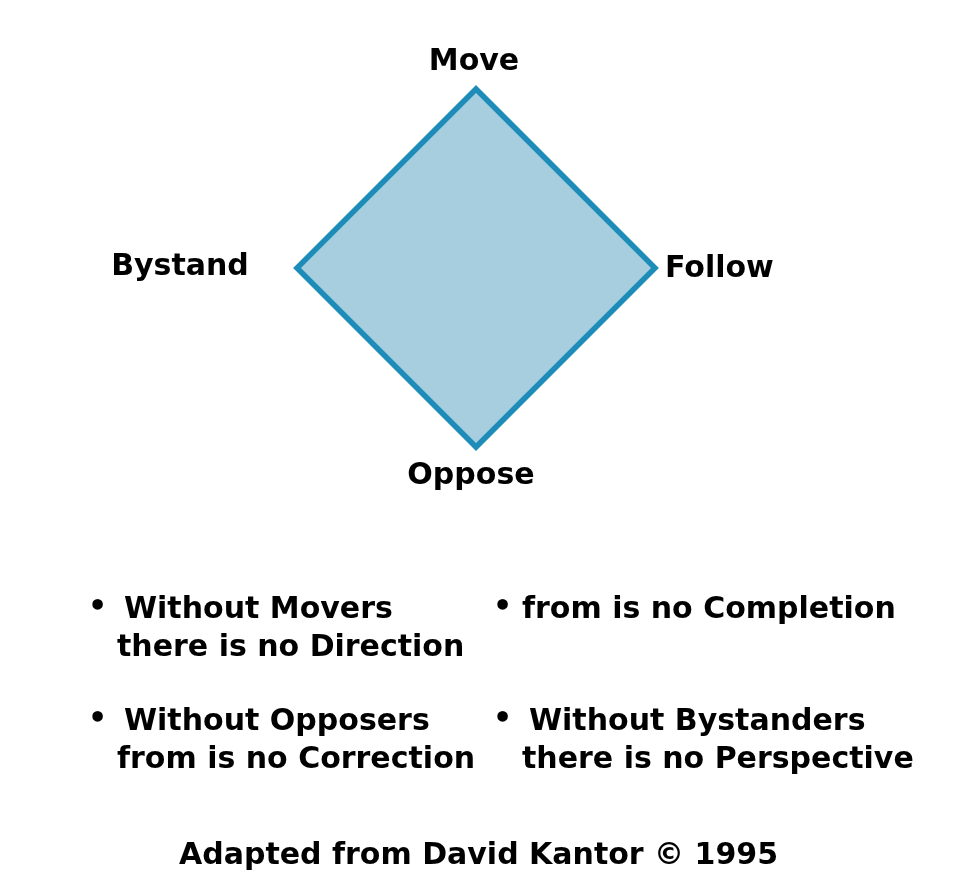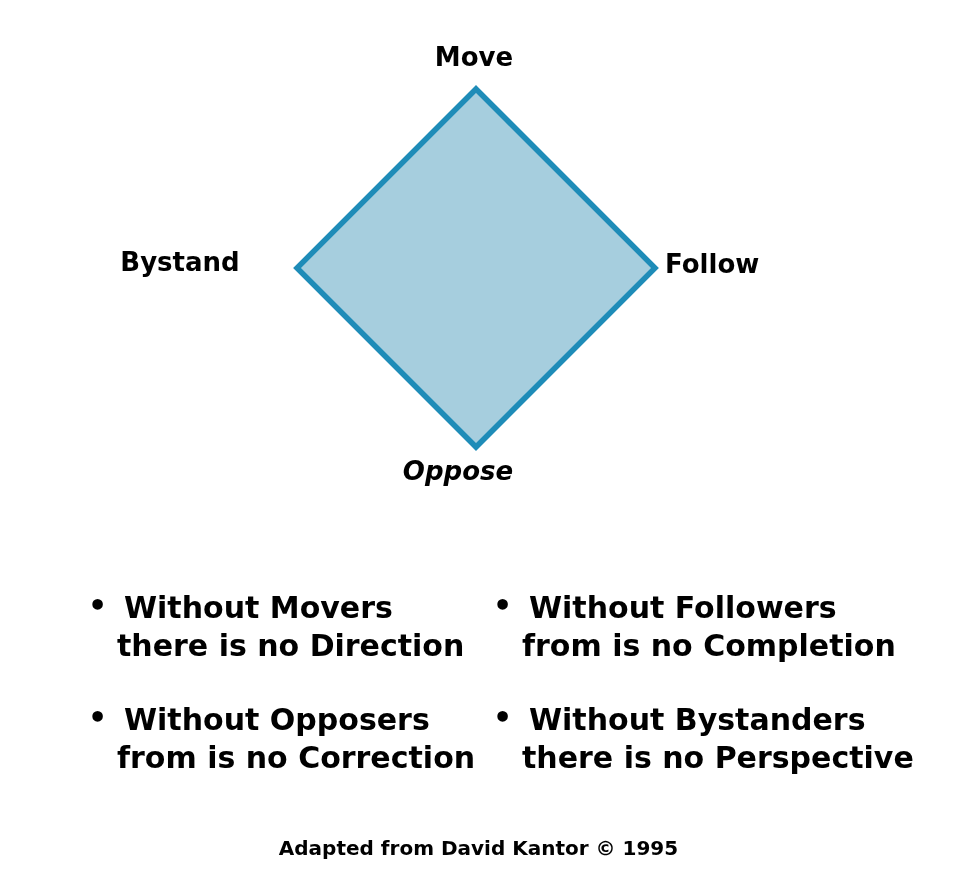--- a/index.html
+++ b/index.html
@@ -22,28 +22,28 @@
     top: 0;
   }
   .diamond-svg polygon {
     fill: var(--diamond-fill, #a6cede);
     stroke: var(--diamond-stroke, #1e8cb8);
     stroke-width: 5.5;
     stroke-linejoin: miter;
   }
   .vertex-label {
     position: absolute;
-    font-size: 26px;
+    font-size: 30px;
     font-weight: bold;
     white-space: nowrap;
   }
   .label-move   { left: 374px; top: 42px;  width: 200px; text-align: center; }
   .label-bystand{ left: 80px;  top: 247px; width: 200px; text-align: center; }
   .label-follow { left: 665px; top: 243px; margin-top: 6px; }
-  .label-oppose { left: 358px; top: 456px; width: 200px; text-align: center; font-style: italic; }
+  .label-oppose { left: 371px; top: 456px; width: 200px; text-align: center; }
 
   .bullet {
     position: absolute;
     font-size: 30px;
     font-weight: bold;
     line-height: 38px;
     white-space: nowrap;
   }
   .bullet .dot {
     position: absolute;
@@ -57,21 +57,21 @@
   .bullet-2 { left: 493px; top: 589px; }
   .bullet-3 { left: 88px;  top: 701px; }
   .bullet-4 { left: 493px; top: 701px; }
 
   .caption {
     position: absolute;
     left: 0;
     right: 0;
     top: 836px;
     text-align: center;
-    font-size: 20px;
+    font-size: 30px;
     font-weight: bold;
   }
 </style>
 </head>
 <body>
 
 <div class="canvas" style="--diamond-fill: #a6cede; --diamond-stroke: #1e8cb8; --text: #000000; --background: #ffffff;">
 
   <svg class="diamond-svg" width="957" height="893" viewBox="0 0 957 893" aria-hidden="true">
     <polygon points="476,89 655,268 476,447 297,268"></polygon>
@@ -89,21 +89,20 @@
     <span class="dot">•</span>
     <div class="lines">
       <div class="line1">Without Movers</div>
       <div class="line2">there is no Direction</div>
     </div>
   </div>
 
   <div class="bullet bullet-2">
     <span class="dot">•</span>
     <div class="lines">
-      <div class="line1">Without Followers</div>
       <div class="line2">from is no Completion</div>
     </div>
   </div>
 
   <div class="bullet bullet-3">
     <span class="dot">•</span>
     <div class="lines">
       <div class="line1">Without Opposers</div>
       <div class="line2">from is no Correction</div>
     </div>

